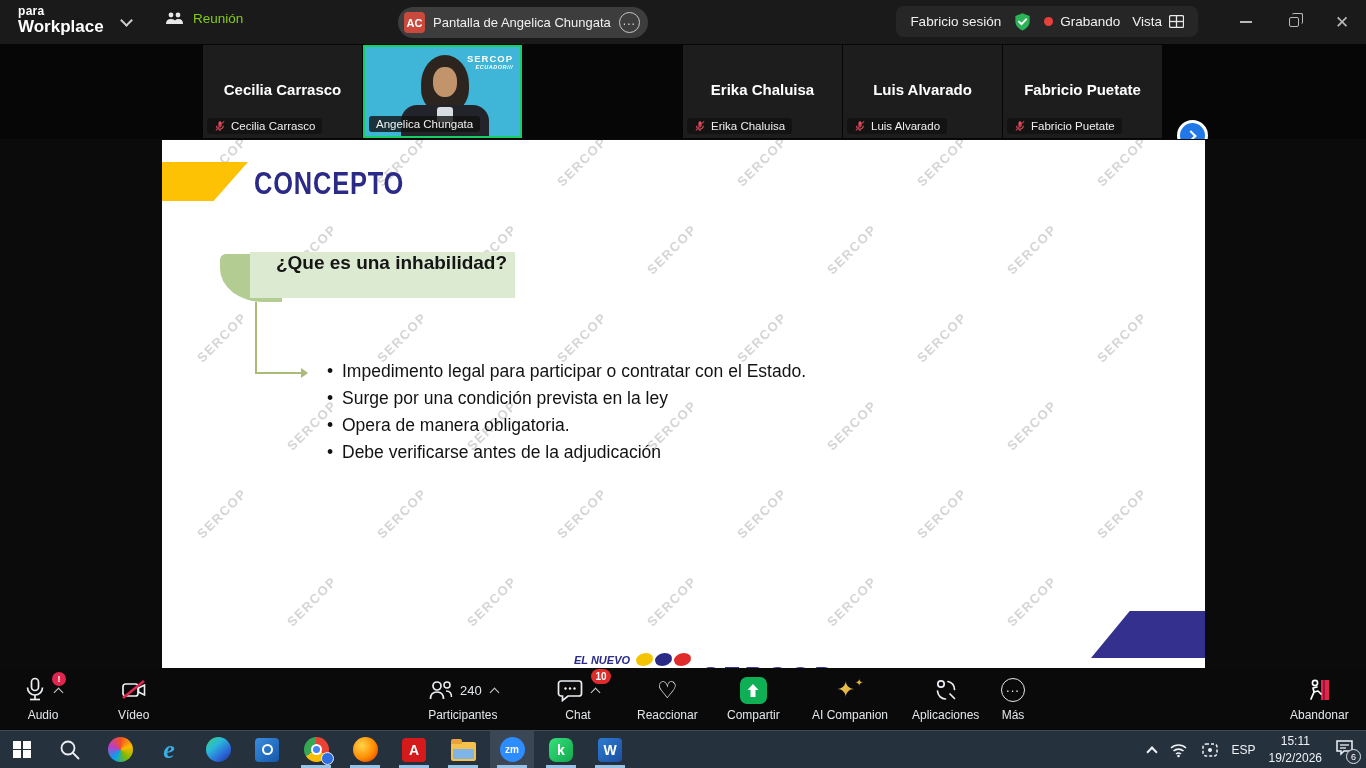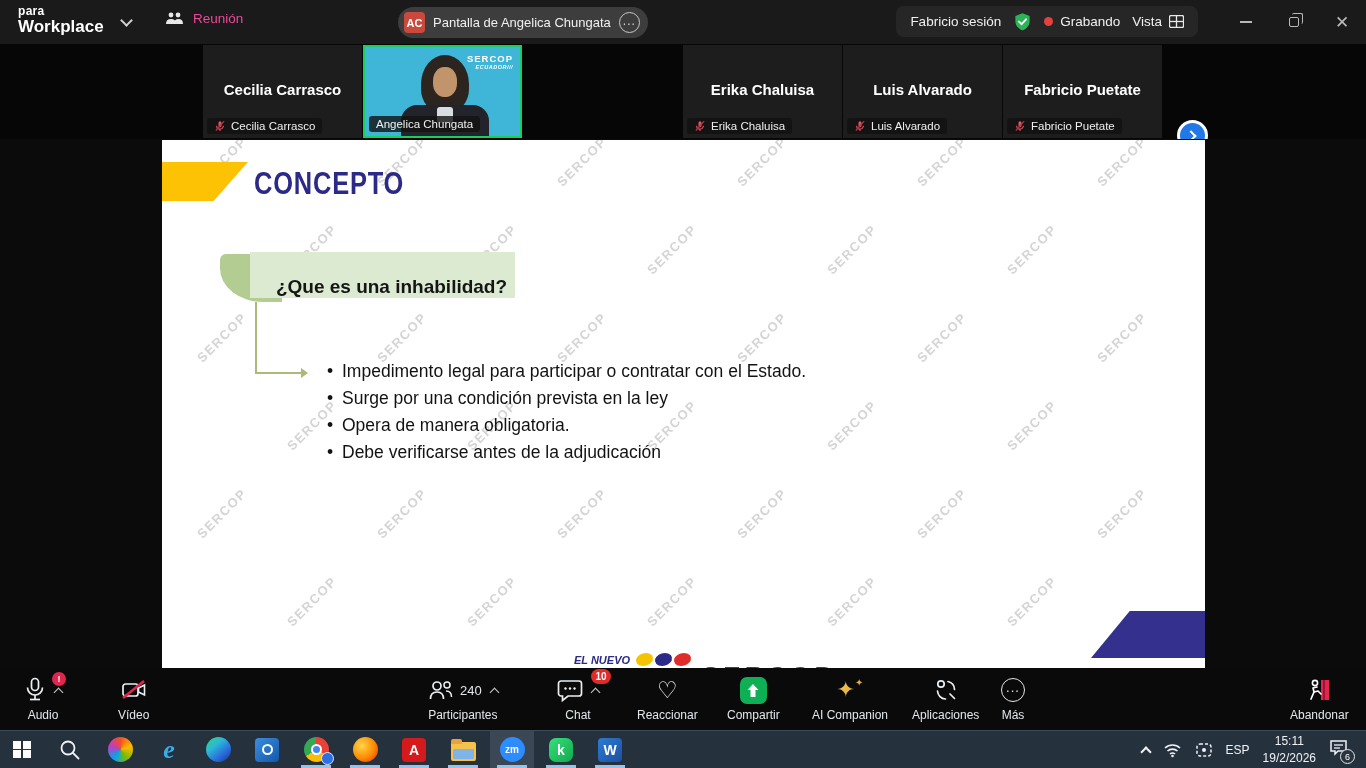--- a/index.html
+++ b/index.html
@@ -7,21 +7,21 @@
   .root { position:relative; width:1366px; height:768px; overflow:hidden;
           font-family:"Liberation Sans", sans-serif; background:#0b0b0b; }
 
   
   .titlebar { position:absolute; left:0; top:0; width:1366px; height:44px; background:#1a1a1a; }
   .zlogo { position:absolute; left:18px; top:5px; color:#fff; line-height:1; }
   .zlogo .z1 { font-size:12px; font-weight:bold; letter-spacing:.3px; }
   .zlogo .z2 { font-size:17px; font-weight:bold; margin-top:1px; }
   .zlogo-chev { position:absolute; left:122px; top:16px; width:9px; height:9px;
     border-left:2px solid #cfcfcf; border-bottom:2px solid #cfcfcf; transform:rotate(-45deg); }
-  .meeting-tab { position:absolute; left:165px; top:11px; display:flex; align-items:center; gap:9px; color:#ec4899; font-size:13.5px; }
+  .meeting-tab { position:absolute; left:165px; top:11px; display:flex; align-items:center; gap:9px; color:#84cc16; font-size:13.5px; }
   .share-pill { position:absolute; left:398px; top:7px; height:31px; background:#3d3d3d; border-radius:16px;
     display:flex; align-items:center; gap:8px; padding:0 8px 0 6px; }
   .ac-avatar { width:21px; height:21px; border-radius:4px; background:#c94a3d; color:#fff; font-size:11px;
     font-weight:bold; display:flex; align-items:center; justify-content:center; }
   .share-pill .stext { color:#f0f0f0; font-size:13px; }
   .dots-circle { width:21px; height:21px; border:1.4px solid #c9c9c9; border-radius:50%; color:#d9d9d9;
     display:flex; align-items:center; justify-content:center; font-size:12px; letter-spacing:1px; padding-bottom:4px; }
   .tb-right { position:absolute; right:168px; top:6px; height:31px; background:#262626; border-radius:8px;
     display:flex; align-items:center; gap:12px; padding:0 14px; color:#f0f0f0; font-size:13.5px; }
   .rec-dot { width:9px; height:9px; border-radius:50%; background:#e8403a; }
@@ -60,21 +60,21 @@
   .slide { position:absolute; left:162px; top:1px; width:1043px; height:528px; background:#fff; overflow:hidden; }
   .wm-layer { position:absolute; inset:0; z-index:1; }
   .wm { position:absolute; transform:rotate(-45deg); color:#d5d5d5; font-size:13px; font-weight:bold; letter-spacing:1.5px; }
   .yellow-shape { position:absolute; left:0; top:22px; width:86px; height:39px; background:#fdc204; z-index:2;
     clip-path:polygon(0 0, 100% 0, 60% 100%, 0 100%); }
   .slide-title { position:absolute; left:92px; top:26px; z-index:2; color:#2b2a86; font-size:31px; font-weight:bold;
     letter-spacing:1px; transform:scaleX(.82); transform-origin:left; }
   .ribbon { position:absolute; left:58px; top:112px; width:295px; height:50px; z-index:2; }
   .ribbon-curl { position:absolute; left:0; top:2px; width:62px; height:48px; background:#b2cc92; border-radius:6px 0 0 70% ; }
   .ribbon-main { position:absolute; left:30px; top:0; width:265px; height:46px; background:#dcead2;
-    display:flex; align-items:flex-end; justify-content:center; }
+    display:flex; align-items:flex-start; justify-content:center; }
   .ribbon-text { color:#151515; font-size:19px; font-weight:bold; padding-left:18px; white-space:nowrap; }
   .conn-v { position:absolute; left:93px; top:162px; width:1.5px; height:71px; background:#a9ba79; z-index:2; }
   .conn-h { position:absolute; left:93px; top:232px; width:46px; height:1.5px; background:#a9ba79; z-index:2; }
   .conn-arrow { position:absolute; left:139px; top:228px; width:0; height:0; z-index:2;
     border-left:7px solid #a9ba79; border-top:5px solid transparent; border-bottom:5px solid transparent; }
   .bullets { position:absolute; left:165px; top:218px; width:527px; z-index:2; list-style:none; }
   .bullets li { position:relative; padding-left:15px; color:#121212; font-size:17.5px; line-height:27px; }
   .bullets li::before { content:"•"; position:absolute; left:0; top:0; }
   .bullets li.justify { text-align:justify; }
   .footer-logo { position:absolute; left:412px; top:513px; z-index:2; display:flex; align-items:center; gap:6px; }
@@ -116,21 +116,21 @@
   .sq-ico { width:24px; height:24px; border-radius:4px; display:flex; align-items:center; justify-content:center;
     color:#fff; font-weight:bold; font-size:14px; }
   .folder-ico { position:relative; width:25px; height:19px; background:#f6c14a; border-radius:2px; margin-top:4px; }
   .folder-ico::before { content:""; position:absolute; left:0; top:-3px; width:11px; height:5px; background:#e8a33d; border-radius:2px 2px 0 0; }
   .folder-ico::after { content:""; position:absolute; left:2px; top:7px; width:21px; height:10px; background:#7fb4e8; border-radius:1px; }
   .zm-ico { width:25px; height:25px; border-radius:50%; background:#2d8cff; color:#fff; font-size:10px; font-weight:bold;
     display:flex; align-items:center; justify-content:center; }
   .chrome-wrap { position:relative; }
   .chrome-badge { position:absolute; right:-5px; bottom:-3px; width:13px; height:13px; border-radius:50%;
     background:#2f6fe4; border:1.6px solid #e8eef4; }
-  .tray { position:absolute; right:0; top:0; height:37px; display:flex; align-items:center; gap:13px; padding-right:18px; color:#eef2f6; }
+  .tray { position:absolute; right:0; top:0; height:37px; display:flex; align-items:center; gap:13px; padding-right:12px; color:#eef2f6; }
   .tray-chev { width:8px; height:8px; border-left:2px solid #eef2f6; border-top:2px solid #eef2f6; transform:rotate(45deg); margin-top:4px; }
   .tray-esp { font-size:12px; }
   .clockblock { text-align:center; font-size:12px; line-height:1.35; }
   .notif-wrap { position:relative; }
   .notif-badge { position:absolute; right:-7px; bottom:-4px; width:15px; height:15px; border-radius:50%;
     background:#2a3440; border:1.3px solid #dfe5ea; color:#fff; font-size:9px; display:flex; align-items:center; justify-content:center; }
 </style>
 </head>
 <body>
 

